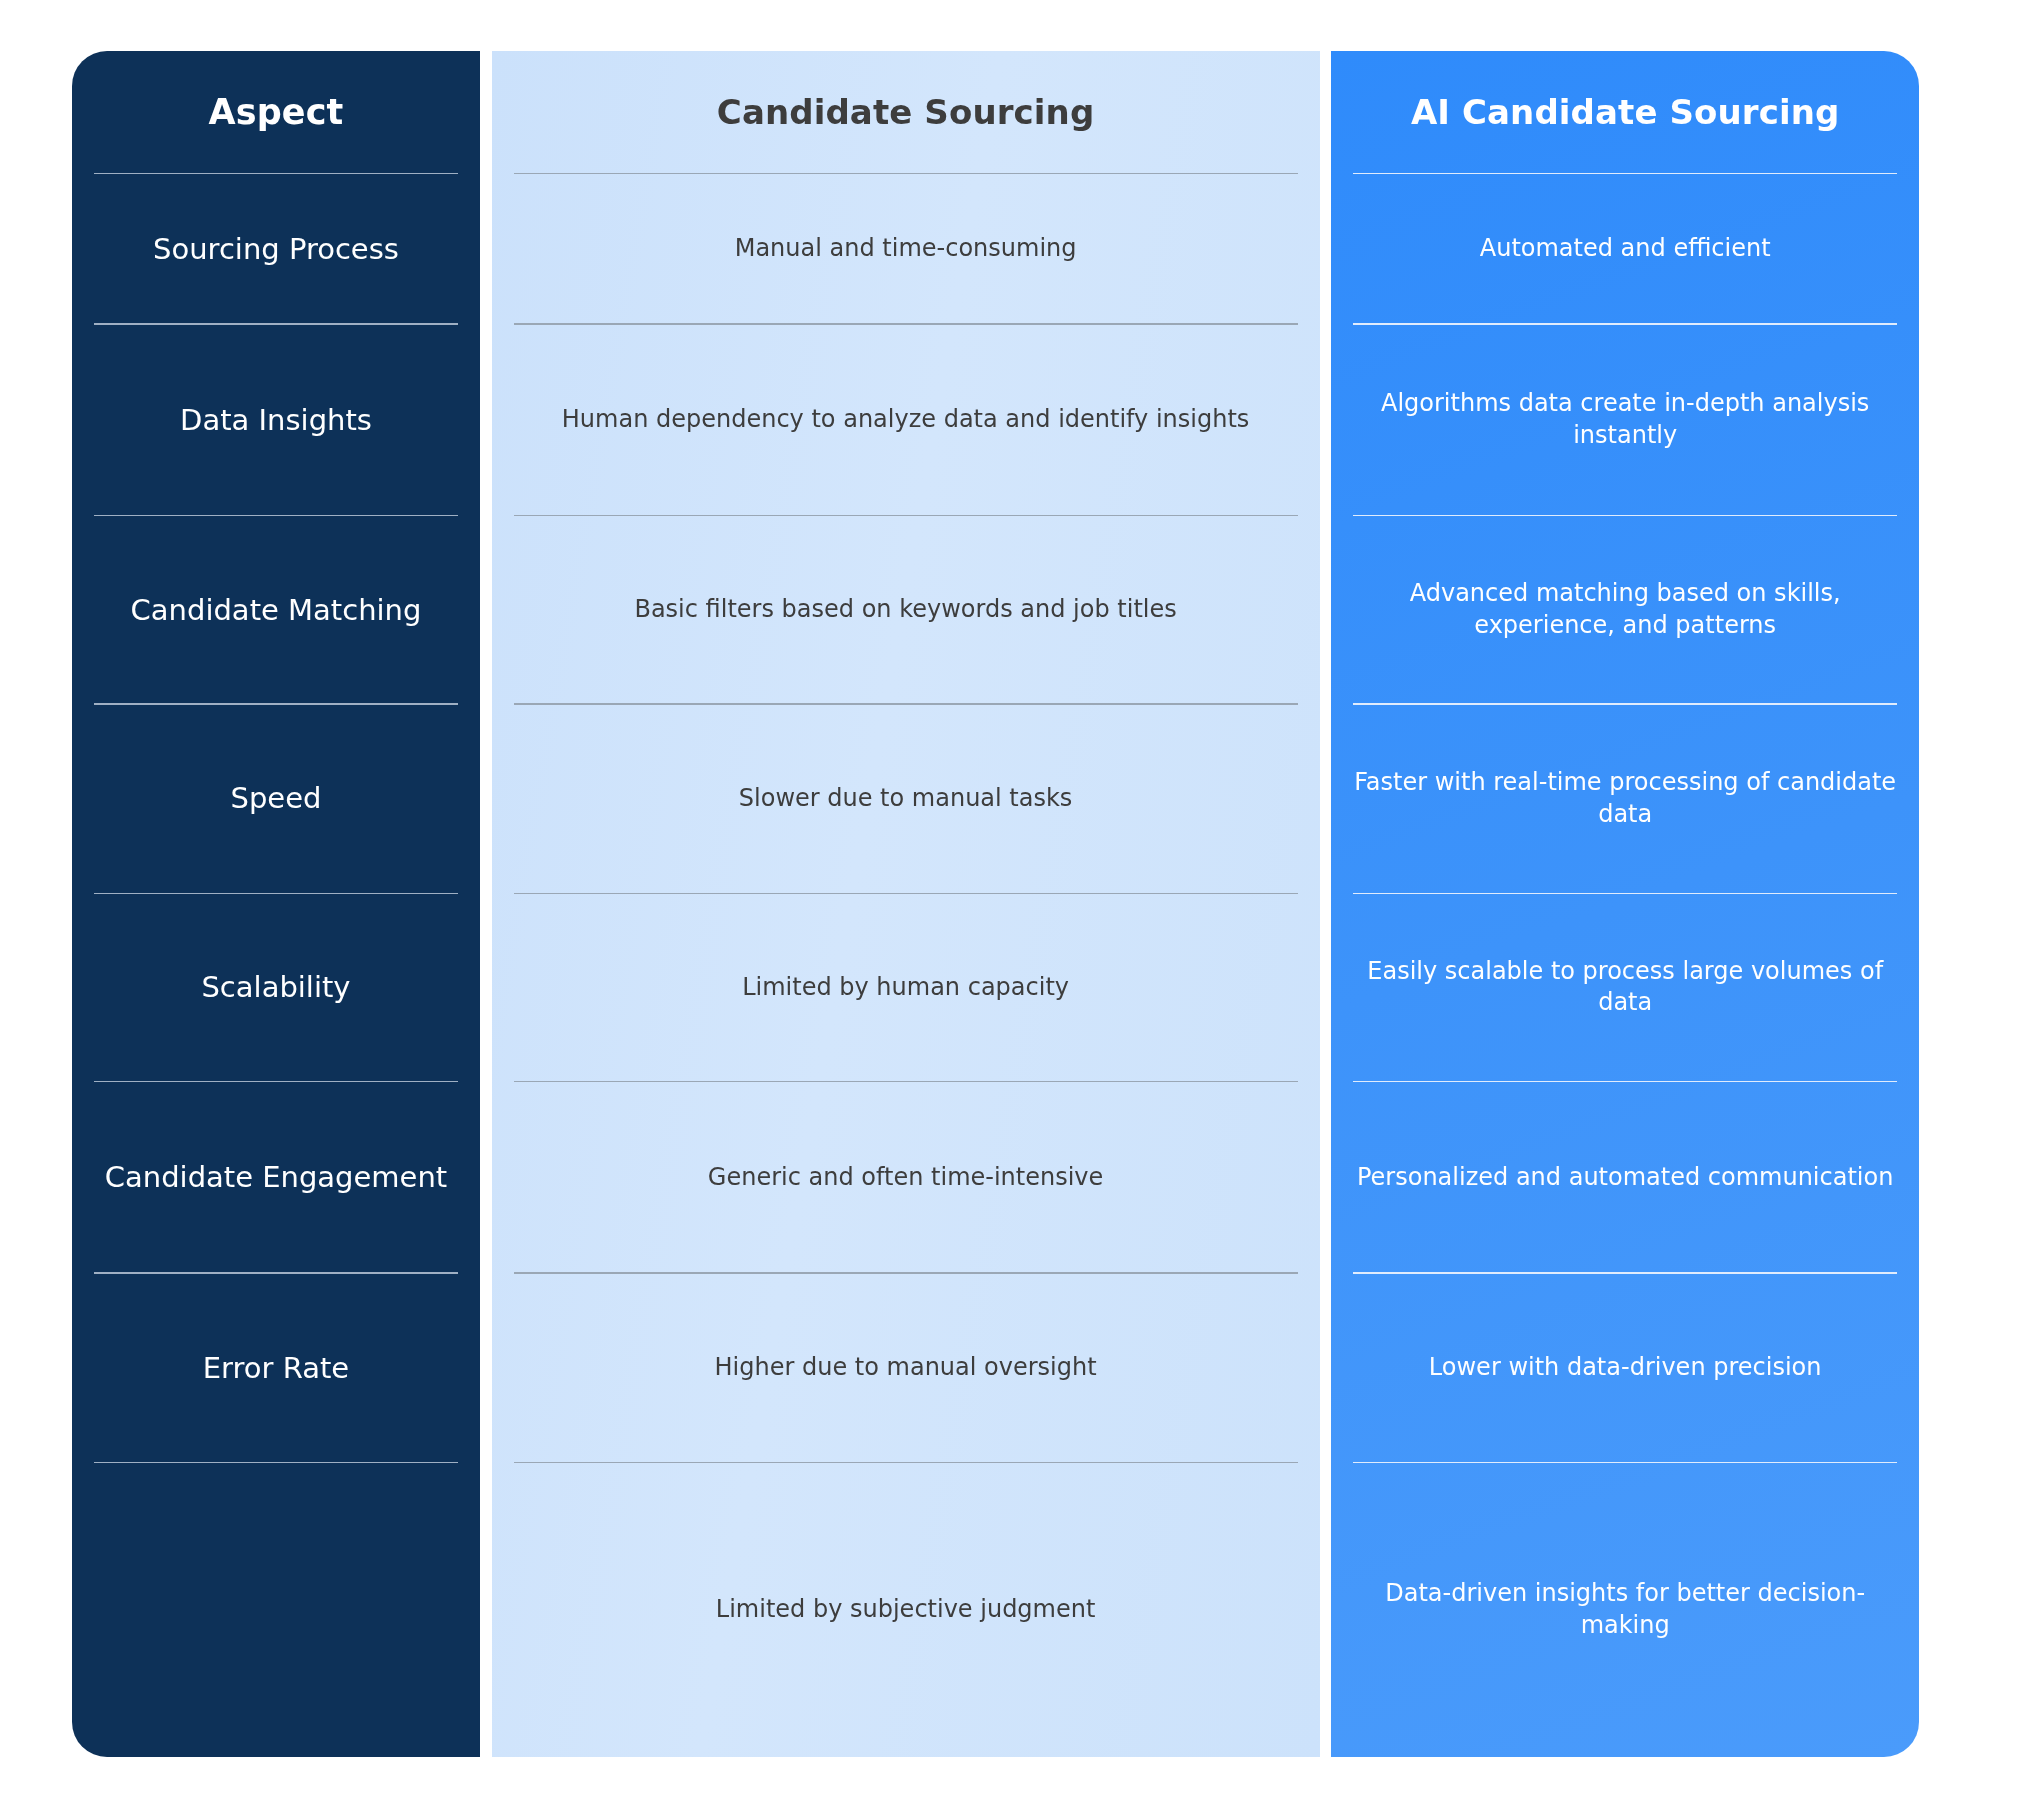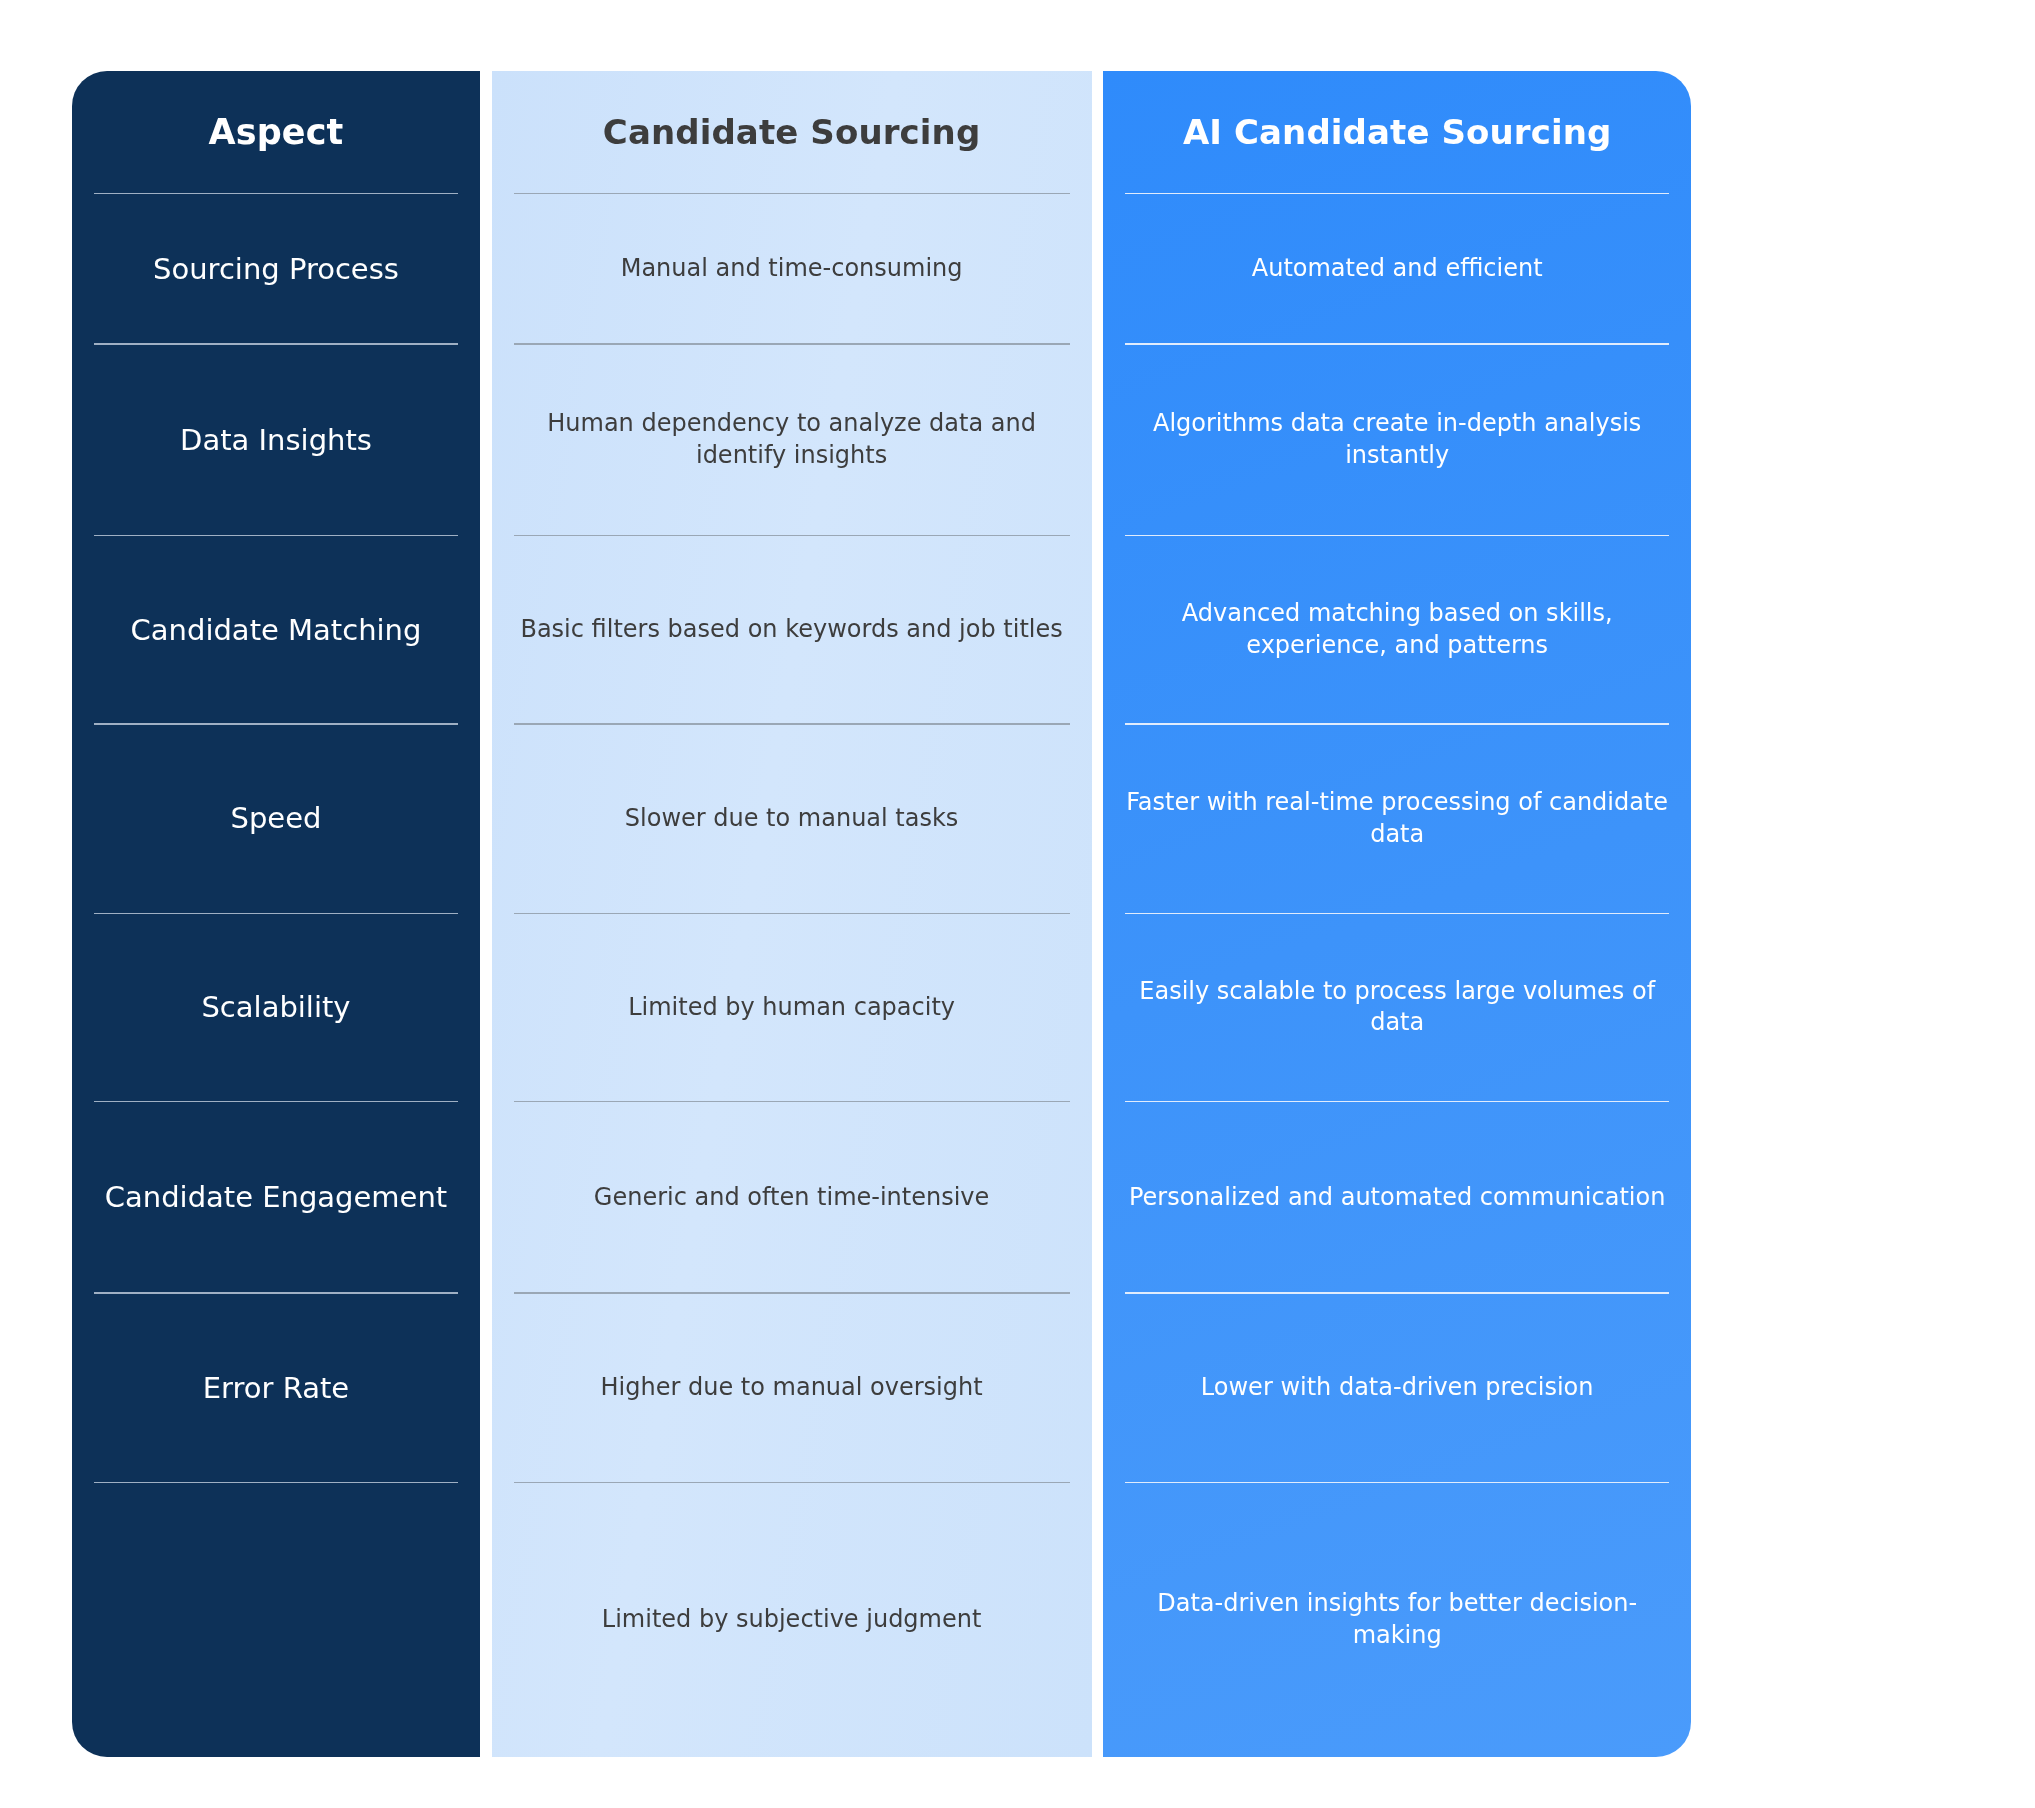--- a/index.html
+++ b/index.html
@@ -23,39 +23,38 @@
     display: flex;
     flex-direction: row;
     align-items: stretch;
   }
 
   
   .col {
     display: flex;
     flex-direction: column;
     box-sizing: border-box;
-    margin-top: 20px;
   }
 
   .col-aspect {
     width: 408px;
     background: #0d3158;
     border-top-left-radius: 35px;
     border-bottom-left-radius: 35px;
     color: #ffffff;
   }
 
   .col-spacer {
     width: 11.6px;
     background: transparent;
     flex: 0 0 11.6px;
   }
 
   .col-manual {
-    width: 600px;
+    width: 828px;
     background: linear-gradient(100deg, #cbe1fb 0%, #d3e6fc 45%, #cce2fb 100%);
     color: #3d3d3d;
   }
 
   .col-ai {
     width: 588px;
     background: linear-gradient(160deg, #2f8bfb 0%, #3d93fa 50%, #4a9bfb 100%);
     border-top-right-radius: 35px;
     border-bottom-right-radius: 35px;
     color: #ffffff;

